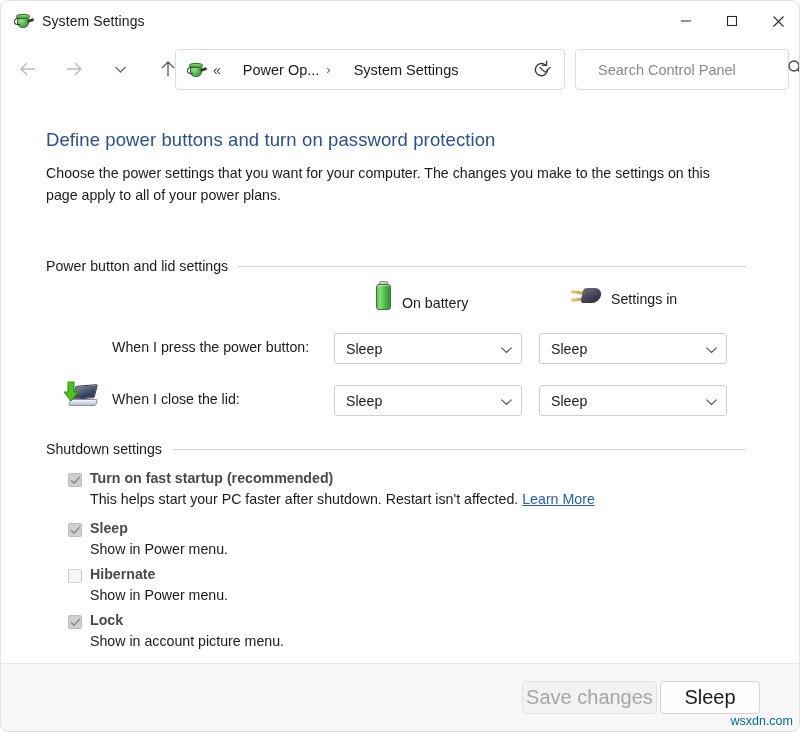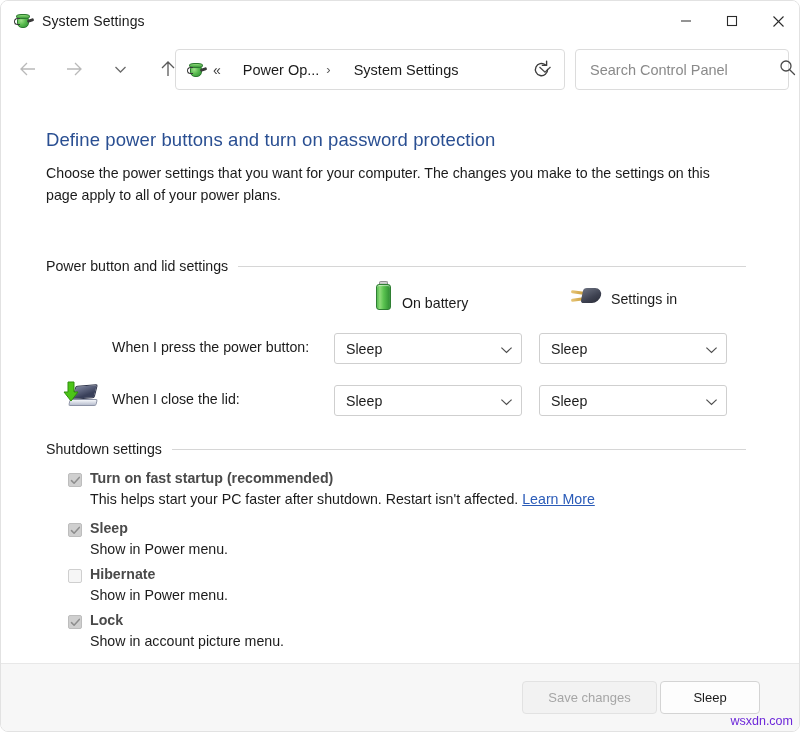--- a/index.html
+++ b/index.html
@@ -92,21 +92,21 @@
     position: absolute; left: 522px; top: 50px;
     width: 36px; height: 36px;
     display: flex; align-items: center; justify-content: center;
   }
   #searchbox {
     position: absolute; left: 574px; top: 48px;
     width: 214px; height: 41px;
     border: 1px solid #dcdcdc; border-radius: 4px;
     background: #ffffff;
     display: flex; align-items: center;
-    padding: 0 10px 0 12px;
+    padding: 0 10px 0 20px;
   }
   #searchbox input {
     flex: 1; border: none; outline: none;
     font-family: "Liberation Sans", sans-serif;
     font-size: 14.5px; color: #1b1b1b; background: transparent;
   }
   #searchbox input::placeholder { color: #8a8a8a; }
 
   
   #content { position: absolute; top: 104px; left: 0; width: 800px; height: 560px; }
@@ -251,33 +251,33 @@
   #footer {
     position: absolute; left: 0; bottom: 0;
     width: 800px; height: 68px;
     background: #f7f7f7;
     border-top: 1px solid #e8e8e8;
   }
   .footbtn {
     position: absolute; top: 17px;
     height: 33px; border-radius: 4px;
     display: flex; align-items: center; justify-content: center;
-    font-size: 13px;
+    font-size: 20px;
   }
   #btn-save {
     left: 521px; width: 135px;
     background: #f2f2f2; border: 1px solid #e2e2e2; color: #a6a6a6;
   }
   #btn-cancel {
     left: 659px; width: 100px;
     background: #fdfdfd; border: 1px solid #d4d4d4; color: #1b1b1b;
   }
   #watermark {
     position: absolute; right: 8px; bottom: 3px;
-    font-size: 12.5px; color: #6d28d9;
+    font-size: 12.5px; color: #0369a1;
   }
 </style>
 </head>
 <body>
 
 <div id="window">
 
   <div id="titlebar">
     <div class="title-left">
       <span class="cp-icon">

